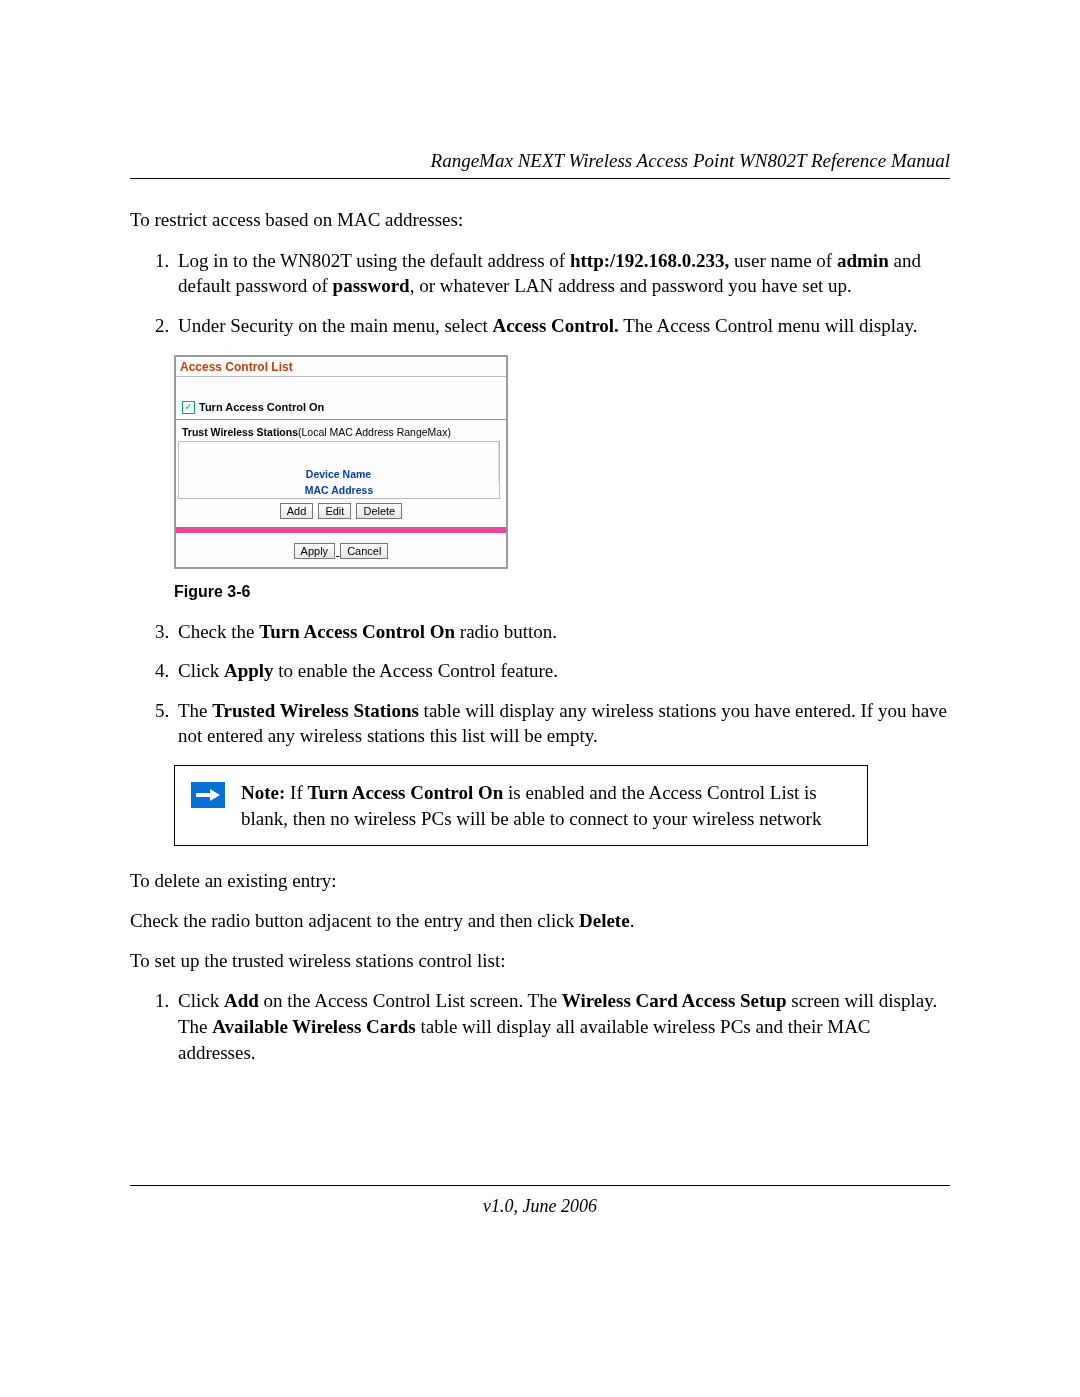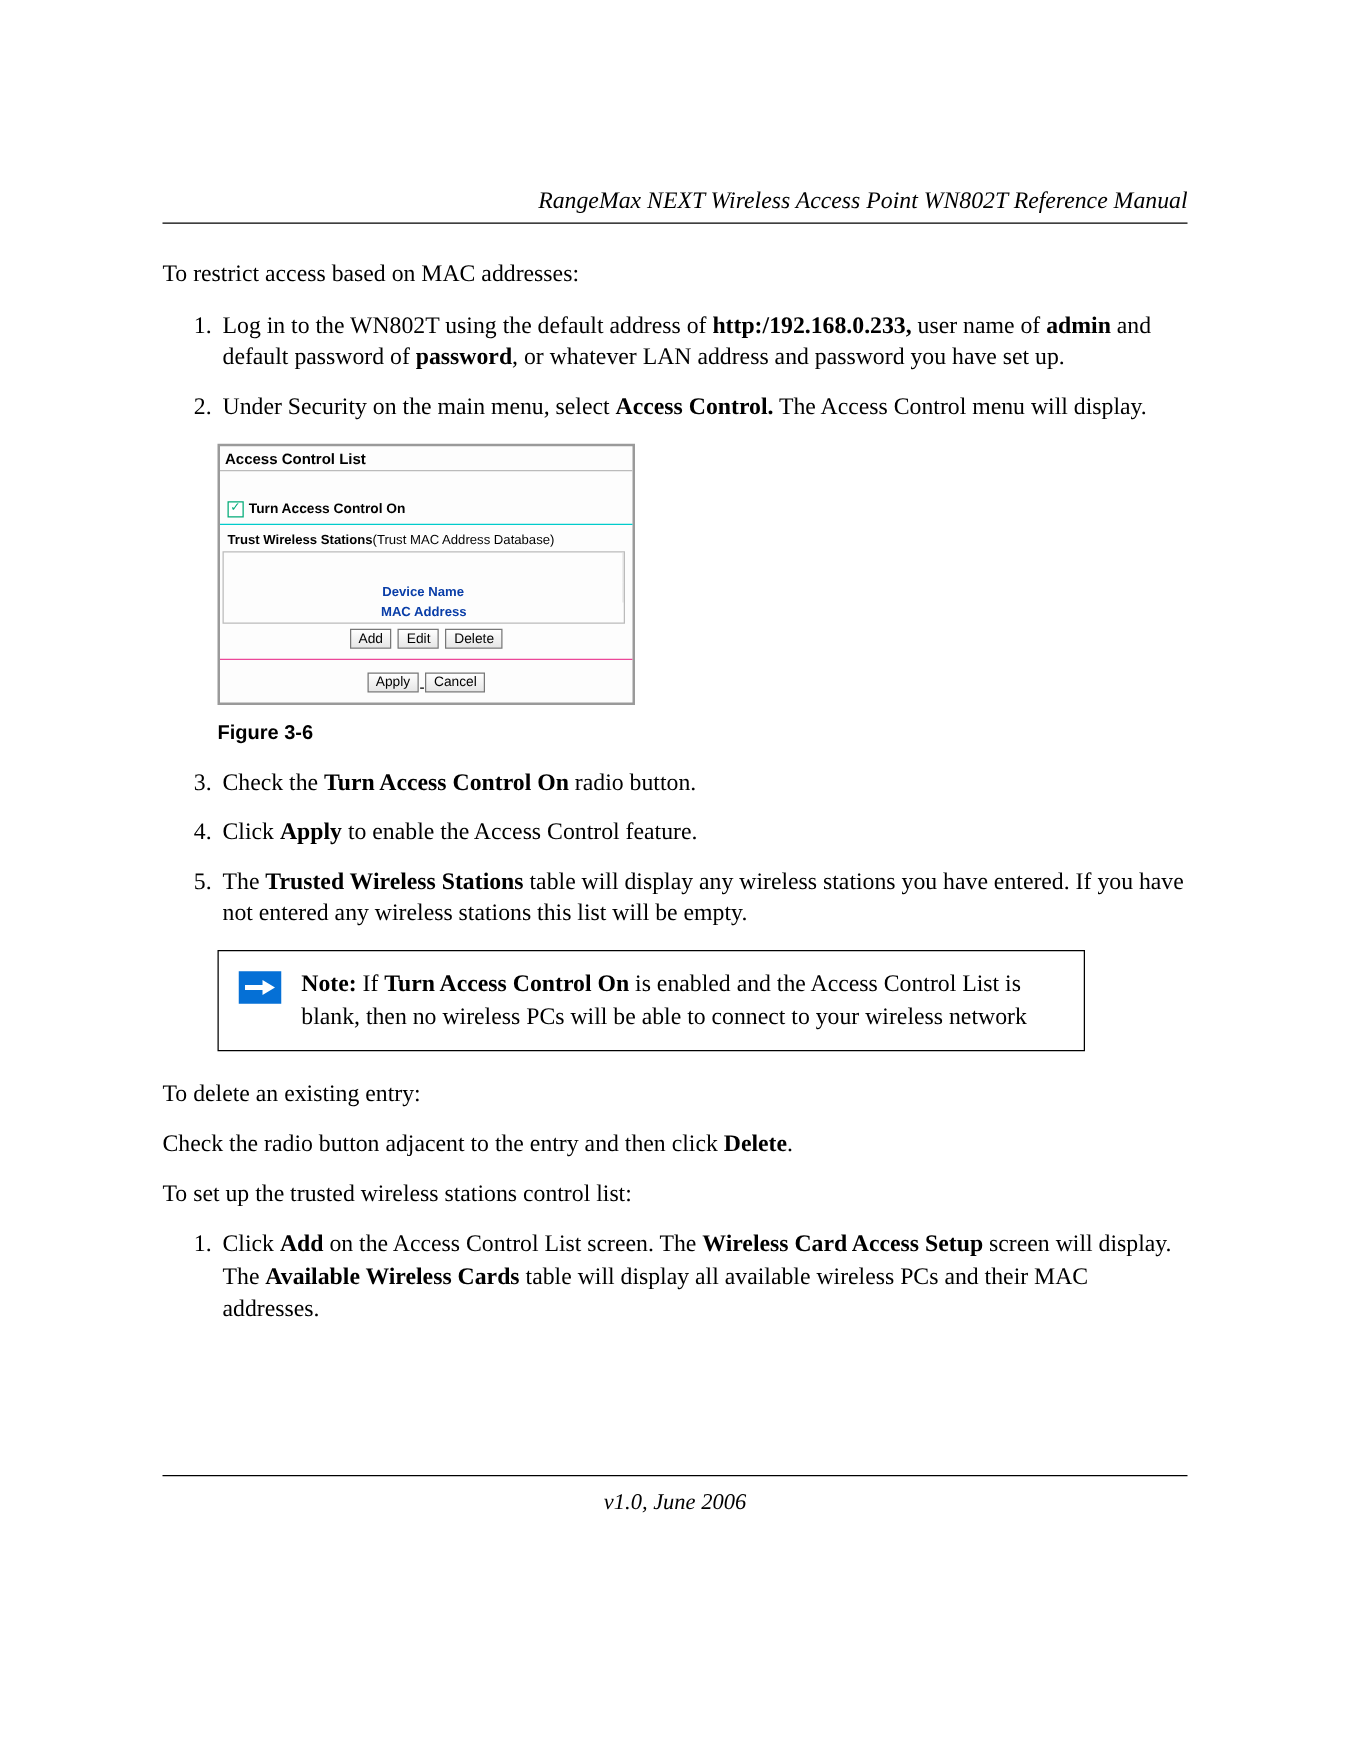--- a/index.html
+++ b/index.html
@@ -45,21 +45,21 @@
     margin: 4px 0 10px 44px;
   }
   .acl-box {
     width: 330px;
     border: 2px solid #9a9a9a;
     background: #fdfdfd;
     font-family: Arial, Helvetica, sans-serif;
     font-size: 11px;
   }
   .acl-title {
-    color: #000000;
+    color: #c2410c;
     font-weight: bold;
     font-size: 12px;
     padding: 3px 4px 2px 4px;
     border-bottom: 1px solid #bbb;
   }
   .acl-section1 {
     padding: 24px 6px 5px 6px;
     border-bottom: 1.5px solid #0cc;
   }
   .acl-check-row {
@@ -97,21 +97,21 @@
   }
   .acl-col:first-child { flex: 0 0 20px; border-right: 1px solid #ddd; }
   .acl-col.mid { border-right: 1px solid #ddd; }
   .acl-btnrow {
     text-align: center;
     padding: 4px 0 6px 0;
   }
   .acl-btnrow2 {
     text-align: center;
     padding: 10px 0 8px 0;
-    border-top: 1px solid #ec4899;
+    border-top: 6px solid #ec4899;
     margin-top: 2px;
     text-decoration: underline;
   }
   .ui-btn {
     display: inline-block;
     border: 1px solid #777;
     background: linear-gradient(#fff,#e6e6e6);
     font-size: 11px;
     padding: 1px 6px;
     margin: 0 1px;
@@ -187,21 +187,21 @@
   <div class="figure-wrap">
     <div class="acl-box">
       <div class="acl-title">Access Control List</div>
       <div class="acl-section1">
         <div class="acl-check-row">
           <span class="acl-checkbox">✓</span>
           <span class="acl-check-label">Turn Access Control On</span>
         </div>
       </div>
       <div class="acl-trust">
-        <span style="font-weight:bold">Trust Wireless Stations</span><span>(Trust MAC Address Database)</span>
+        <span style="font-weight:bold">Trust Wireless Stations</span><span>(Local MAC Address RangeMax)</span>
       </div>
       <div class="acl-table">
         <div class="acl-col"></div>
         <div class="acl-col mid">Device Name</div>
         <div class="acl-col">MAC Address</div>
       </div>
       <div class="acl-btnrow">
         <span class="ui-btn">Add</span>
         <span class="ui-btn">Edit</span>
         <span class="ui-btn">Delete</span>

